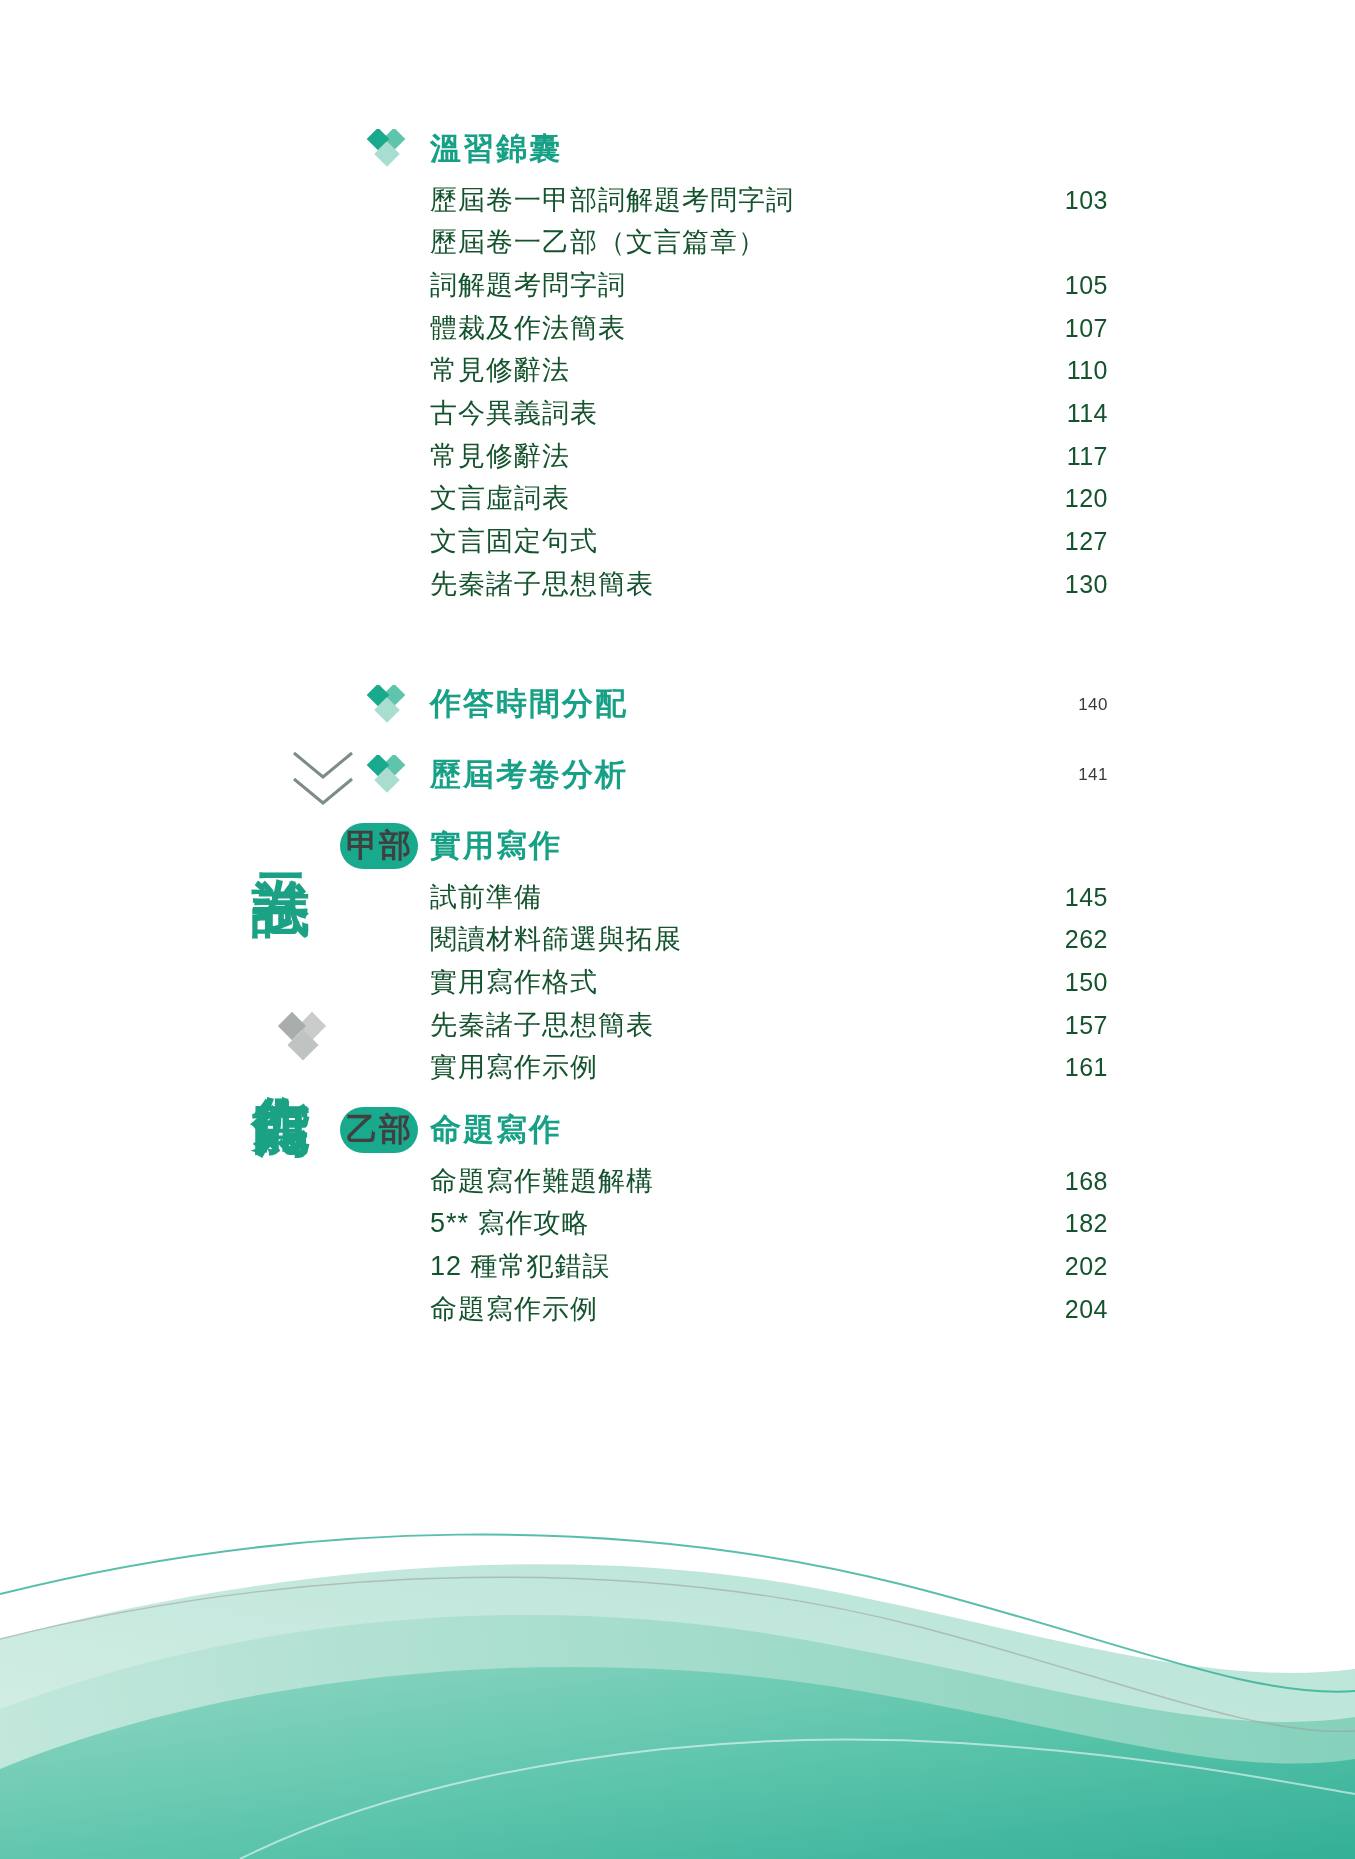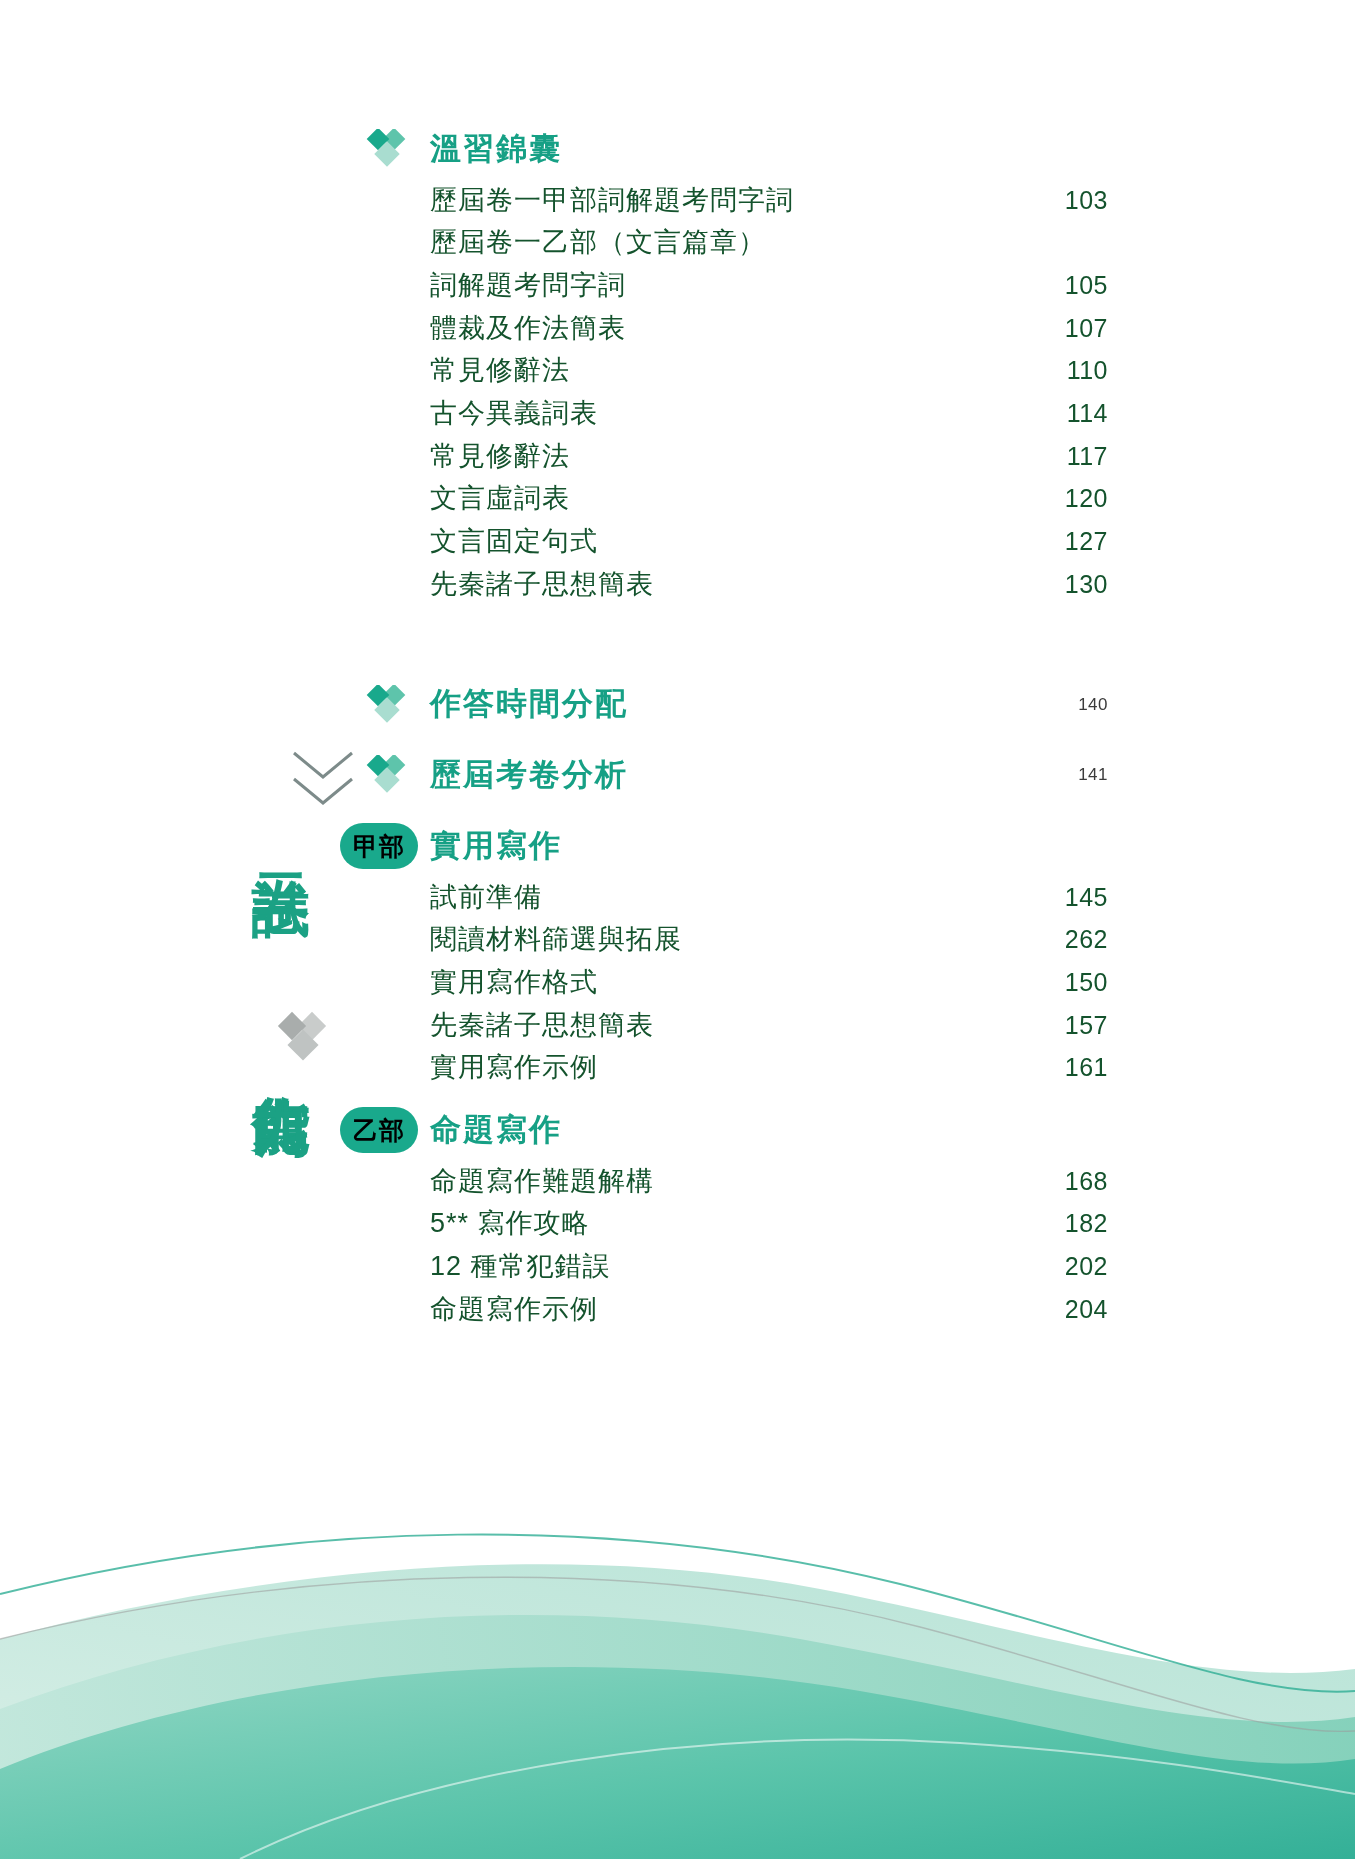--- a/index.html
+++ b/index.html
@@ -109,22 +109,22 @@
   
   .badge {
     position: absolute;
     left: -90px;
     top: 50%;
     transform: translateY(-50%);
     width: 78px;
     height: 46px;
     border-radius: 23px / 23px;
     background: #19a98c;
-    color: #000000;
-    font-size: 25px;
+    color: #404040;
+    font-size: 32px;
     font-weight: bold;
     display: flex;
     align-items: center;
     justify-content: center;
     letter-spacing: 1px;
   }
 
   
   .entry {
     display: flex;

